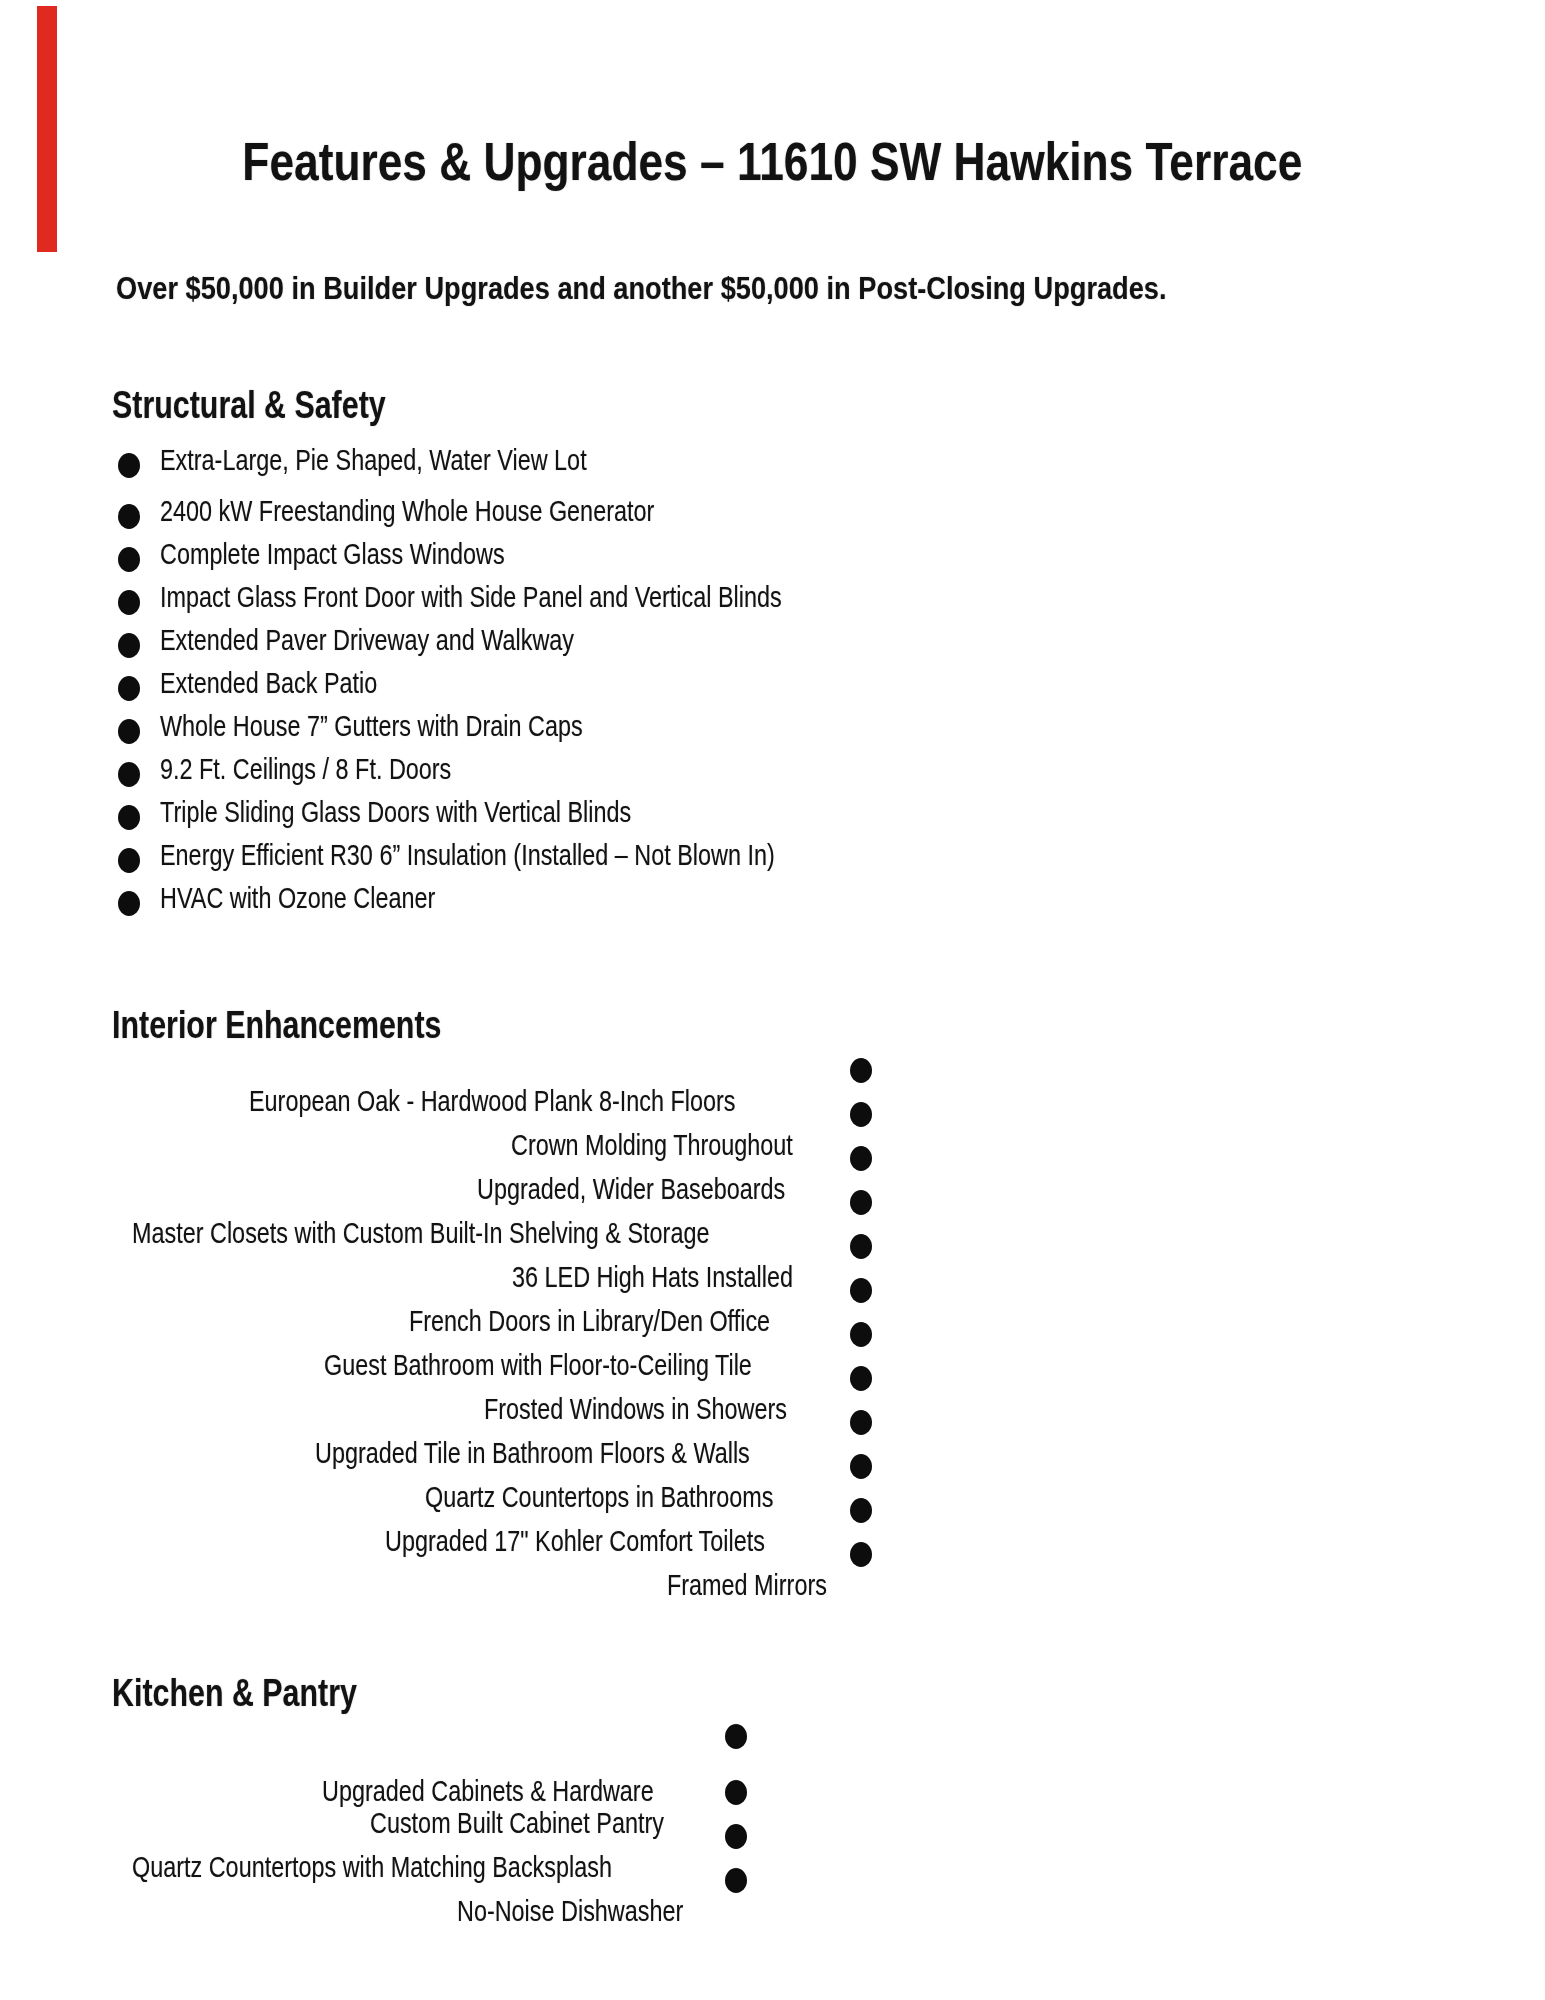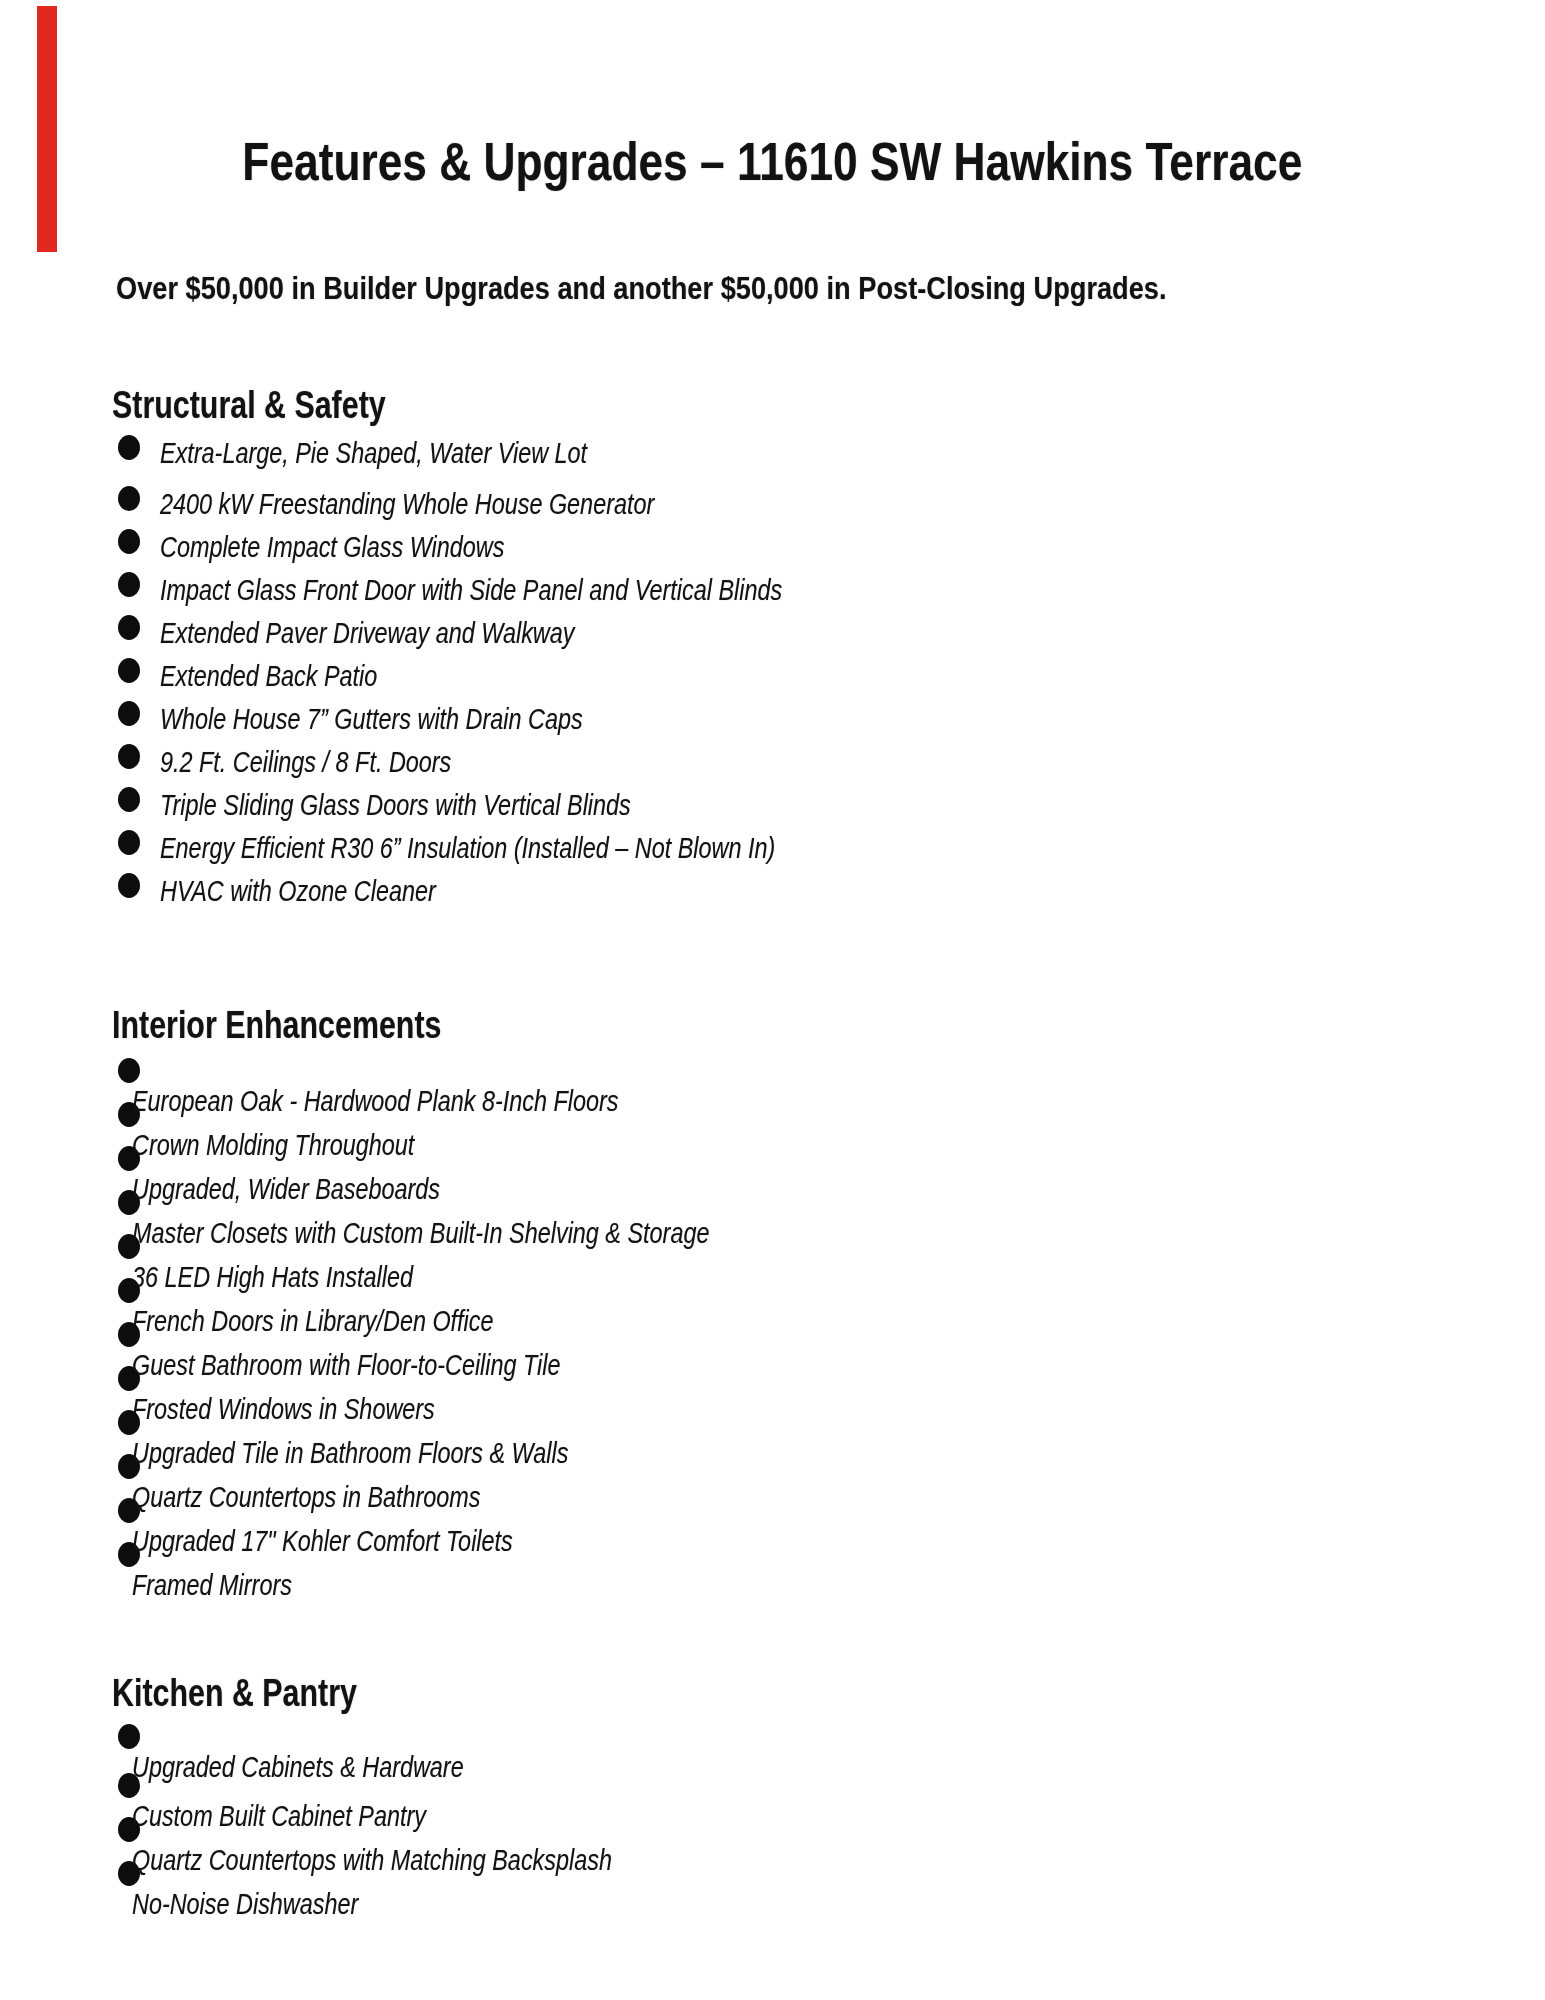--- a/index.html
+++ b/index.html
@@ -78,27 +78,26 @@
     margin: 0;
     padding: 0;
     list-style: none;
   }
   #list-structural { top: 435px; }
   #list-interior   { top: 1058px; }
   #list-kitchen    { top: 1724px; }
 
   .feature-list li {
     display: flex;
-    align-items: flex-start;
+    align-items: flex-end;
     height: 43px;
-    font-style: italic;
   }
   #list-interior li, #list-kitchen li { height: 44px; flex-direction: column; }
   #list-structural li:first-child { margin-bottom: 8px; }
-  #list-kitchen li:first-child    { margin-bottom: 5px; }
+  #list-kitchen li:first-child    { margin-bottom: 12px; gap: 24px; }
 
   .dot {
     flex: 0 0 auto;
     width: 22px;
     height: 25px;
     margin-left: 6px;
     background: #0d0d0d;
     border-radius: 50%;
   }
   .item-text {

